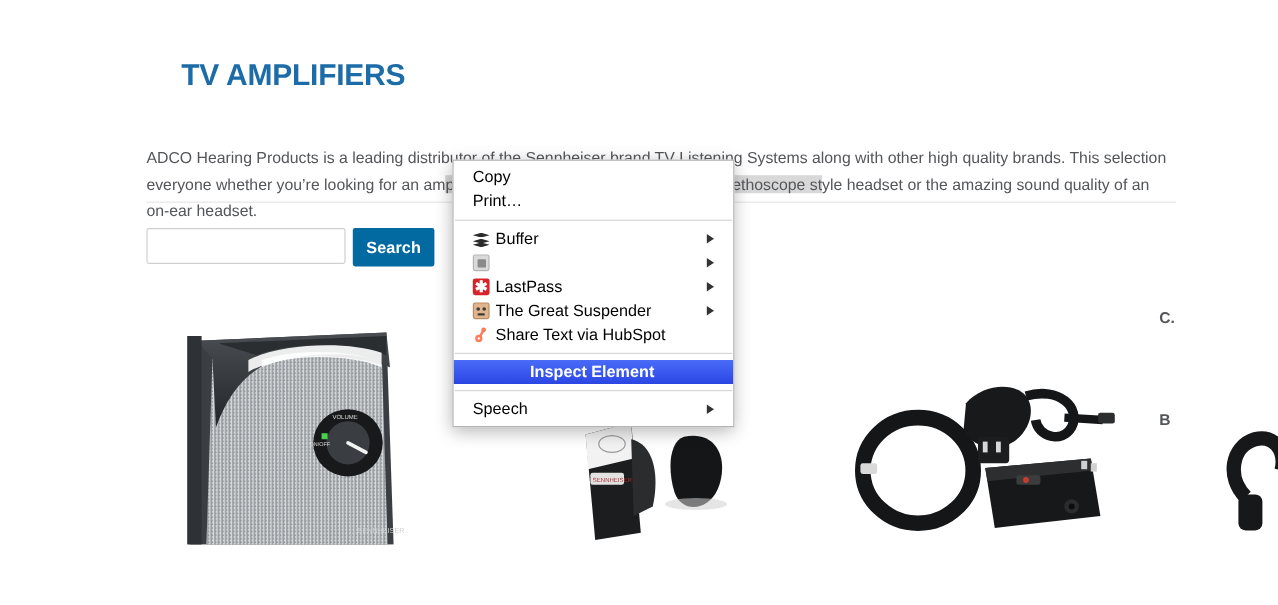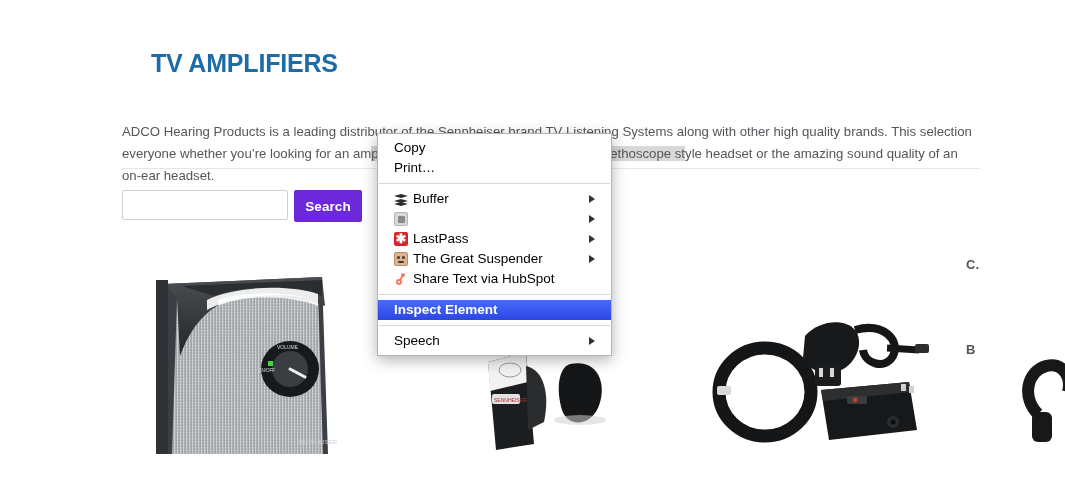--- a/index.html
+++ b/index.html
@@ -81,21 +81,21 @@
     padding: 0 7px;
     color: #333;
     outline: none;
   }
   .search-button {
     margin-left: 6px;
     width: 68px;
     height: 32px;
     border: none;
     border-radius: 2px;
-    background: #6d28d9;
+    background: #0369a1;
     color: #ffffff;
     font-size: 13.5px;
     font-weight: bold;
     font-family: "Liberation Sans", sans-serif;
     cursor: pointer;
     letter-spacing: 0.1px;
   }
 
   
   .products {
@@ -163,20 +163,21 @@
   }
   .ctx-item .label {
     flex: 1 1 auto;
     overflow: hidden;
     text-overflow: ellipsis;
   }
   .ctx-item.highlighted {
     background: linear-gradient(to bottom, #4a6bf7 0%, #3a59ef 50%, #2b46e2 100%);
     color: #ffffff;
     font-weight: bold;
+    text-align: center;
   }
   .ctx-sep {
     height: 1px;
     background: #d6d6d6;
     margin: 5px 1px 5px 1px;
   }
   .ctx-arrow {
     position: absolute;
     right: 16px;
     top: 50%;

